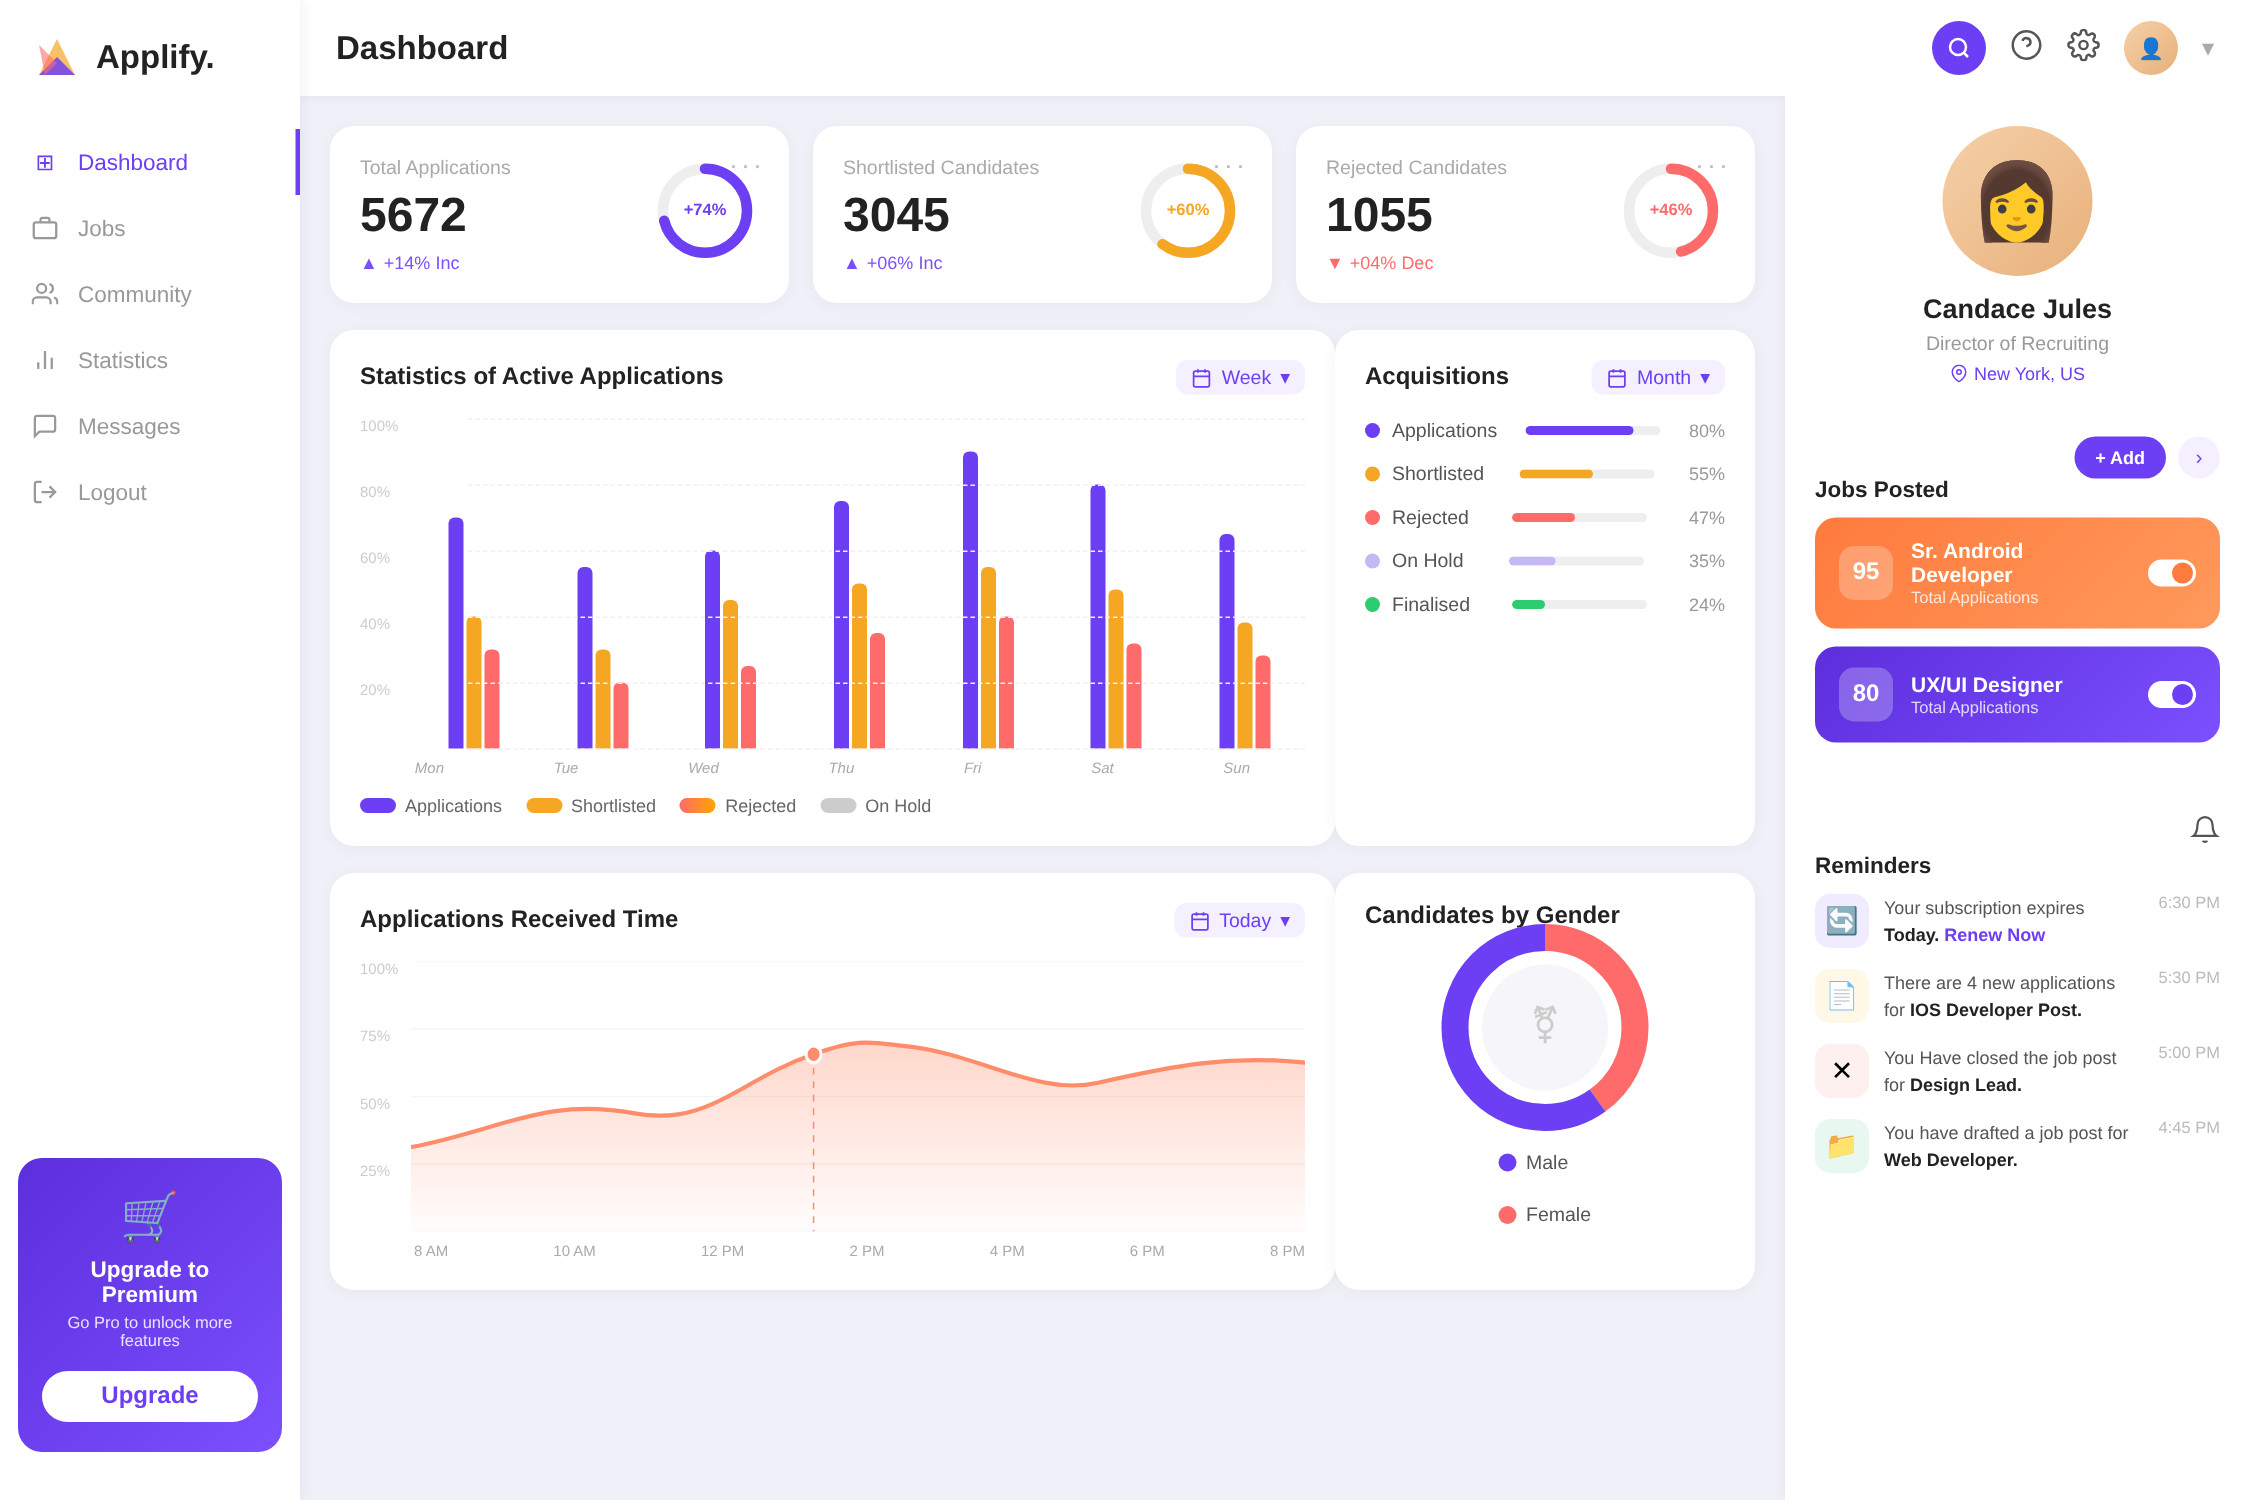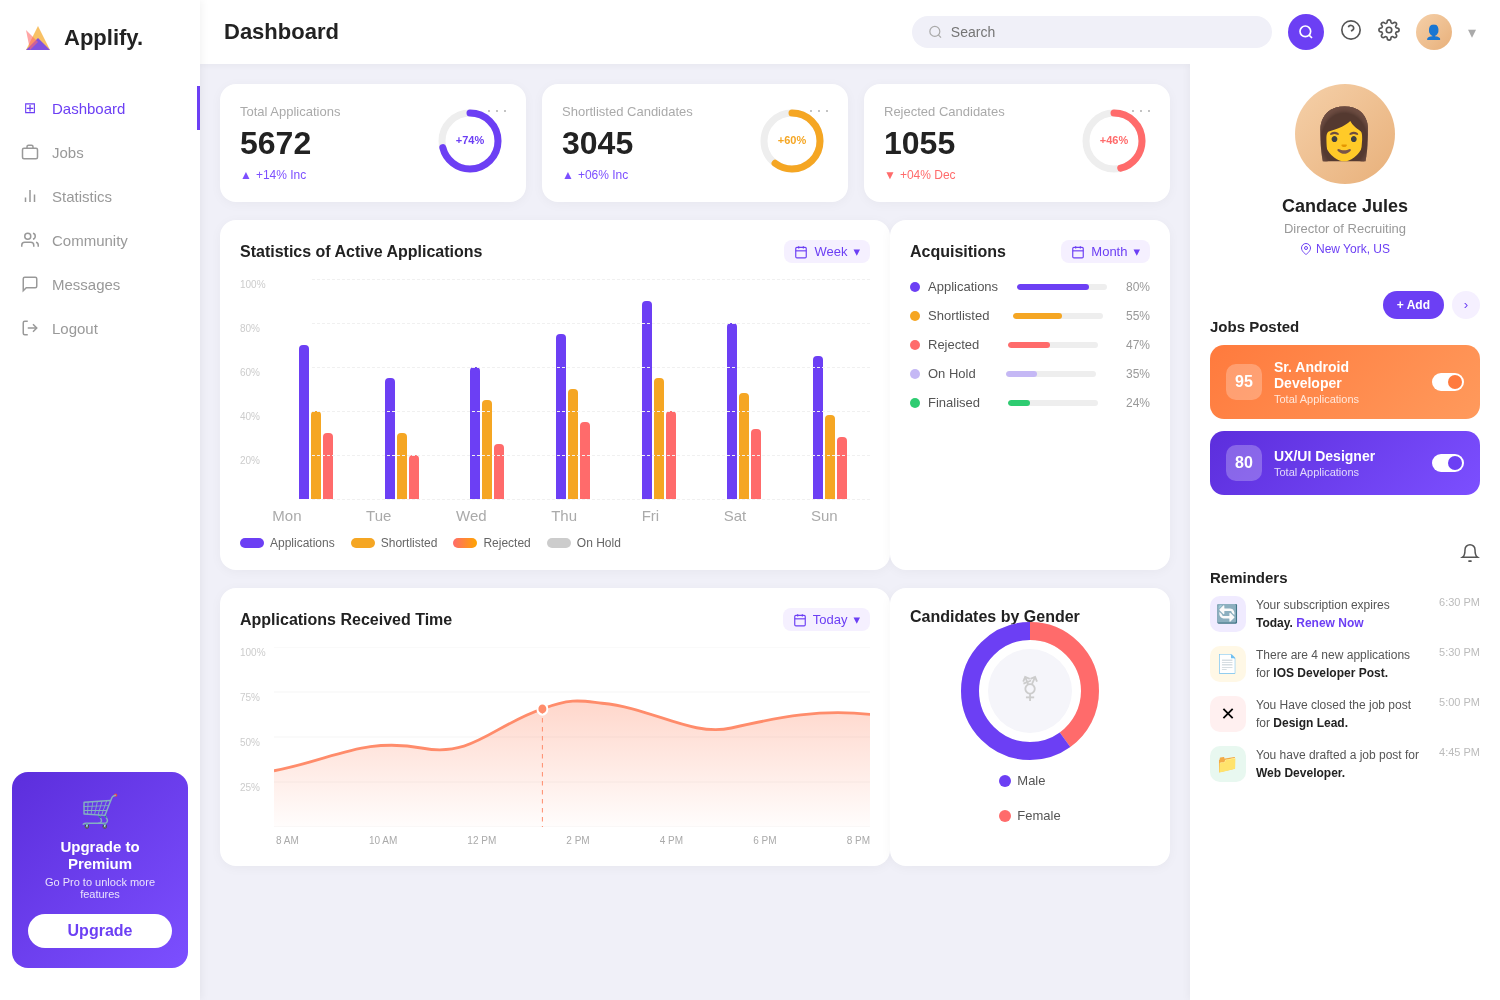--- a/index.html
+++ b/index.html
@@ -79,21 +79,21 @@
     .chart-title { font-size: 16px; font-weight: 700; color: #222; }
     .chart-filter {
       display: flex; align-items: center; gap: 6px; color: #6c3ff4; font-size: 13px; cursor: pointer;
       background: #f5f0ff; padding: 4px 10px; border-radius: 8px;
     }
 
     
     .bar-chart { display: flex; flex-direction: column; }
     .bar-chart-grid { position: relative; height: 220px; }
     .bar-chart-labels { display: flex; justify-content: space-around; margin-top: 8px; }
-    .bar-label { font-size: 15px; color: #aaa; text-align: center; }
+    .bar-label { font-size: 10px; color: #aaa; text-align: center; font-style: italic; }
     .y-labels { position: absolute; left: 0; top: 0; bottom: 0; display: flex; flex-direction: column; justify-content: space-between; }
     .y-label { font-size: 10px; color: #ccc; }
     .bars-container { display: flex; align-items: flex-end; justify-content: space-around; height: 100%; padding-left: 36px; gap: 6px; }
     .bar-group { display: flex; align-items: flex-end; gap: 2px; height: 100%; }
     .bar { border-radius: 4px 4px 0 0; width: 10px; }
     .bar.purple { background: #6c3ff4; }
     .bar.yellow { background: #f5a623; }
     .bar.orange { background: #ff6b6b; }
 
     .chart-legend { display: flex; gap: 16px; margin-top: 12px; flex-wrap: wrap; }
@@ -195,37 +195,37 @@
       <svg width="18" height="18" viewBox="0 0 24 24" fill="none" stroke="currentColor" stroke-width="2">
           <rect x="2" y="7" width="20" height="14" rx="2"></rect>
           <path d="M16 7V5a2 2 0 0 0-2-2h-4a2 2 0 0 0-2 2v2"></path>
         </svg>
     </span>
     <span>Jobs</span>
   </div>
   <div class="nav-item">
     <span class="nav-icon">
       <svg width="18" height="18" viewBox="0 0 24 24" fill="none" stroke="currentColor" stroke-width="2">
-          <line x1="18" y1="20" x2="18" y2="10"></line>
-          <line x1="12" y1="20" x2="12" y2="4"></line>
-          <line x1="6" y1="20" x2="6" y2="14"></line>
-        </svg>
-    </span>
-    <span>Statistics</span>
-  </div>
-  <div class="nav-item">
-    <span class="nav-icon">
-      <svg width="18" height="18" viewBox="0 0 24 24" fill="none" stroke="currentColor" stroke-width="2">
           <path d="M17 21v-2a4 4 0 0 0-4-4H5a4 4 0 0 0-4 4v2"></path>
           <circle cx="9" cy="7" r="4"></circle>
           <path d="M23 21v-2a4 4 0 0 0-3-3.87"></path>
           <path d="M16 3.13a4 4 0 0 1 0 7.75"></path>
         </svg>
     </span>
     <span>Community</span>
+  </div>
+  <div class="nav-item">
+    <span class="nav-icon">
+      <svg width="18" height="18" viewBox="0 0 24 24" fill="none" stroke="currentColor" stroke-width="2">
+          <line x1="18" y1="20" x2="18" y2="10"></line>
+          <line x1="12" y1="20" x2="12" y2="4"></line>
+          <line x1="6" y1="20" x2="6" y2="14"></line>
+        </svg>
+    </span>
+    <span>Statistics</span>
   </div>
   <div class="nav-item">
     <span class="nav-icon">
       <svg width="18" height="18" viewBox="0 0 24 24" fill="none" stroke="currentColor" stroke-width="2">
           <path d="M21 15a2 2 0 0 1-2 2H7l-4 4V5a2 2 0 0 1 2-2h14a2 2 0 0 1 2 2z"></path>
         </svg>
     </span>
     <span>Messages</span>
   </div>
   <div class="nav-item">
@@ -246,27 +246,20 @@
     <div class="title">Upgrade to Premium</div>
     <div class="sub">Go Pro to unlock more features</div>
     <button class="upgrade-btn">Upgrade</button>
   </div>
 </div>
 
 <div class="main">
 
   <div class="topbar">
     <span class="page-title">Dashboard</span>
-    <div class="search-bar">
-      <svg width="16" height="16" viewBox="0 0 24 24" fill="none" stroke="#aaa" stroke-width="2">
-          <circle cx="11" cy="11" r="8"></circle>
-          <line x1="21" y1="21" x2="16.65" y2="16.65"></line>
-        </svg>
-      <input class="search-input" type="text" placeholder="Search" style="">
-    </div>
     <button class="search-btn">
       <svg width="16" height="16" viewBox="0 0 24 24" fill="none" stroke="#fff" stroke-width="2.5">
           <circle cx="11" cy="11" r="8"></circle>
           <line x1="21" y1="21" x2="16.65" y2="16.65"></line>
         </svg>
     </button>
     <div class="top-icons">
       <button class="top-icon-btn">
         <svg width="22" height="22" viewBox="0 0 24 24" fill="none" stroke="#555" stroke-width="1.8">
             <circle cx="12" cy="12" r="10"></circle>

